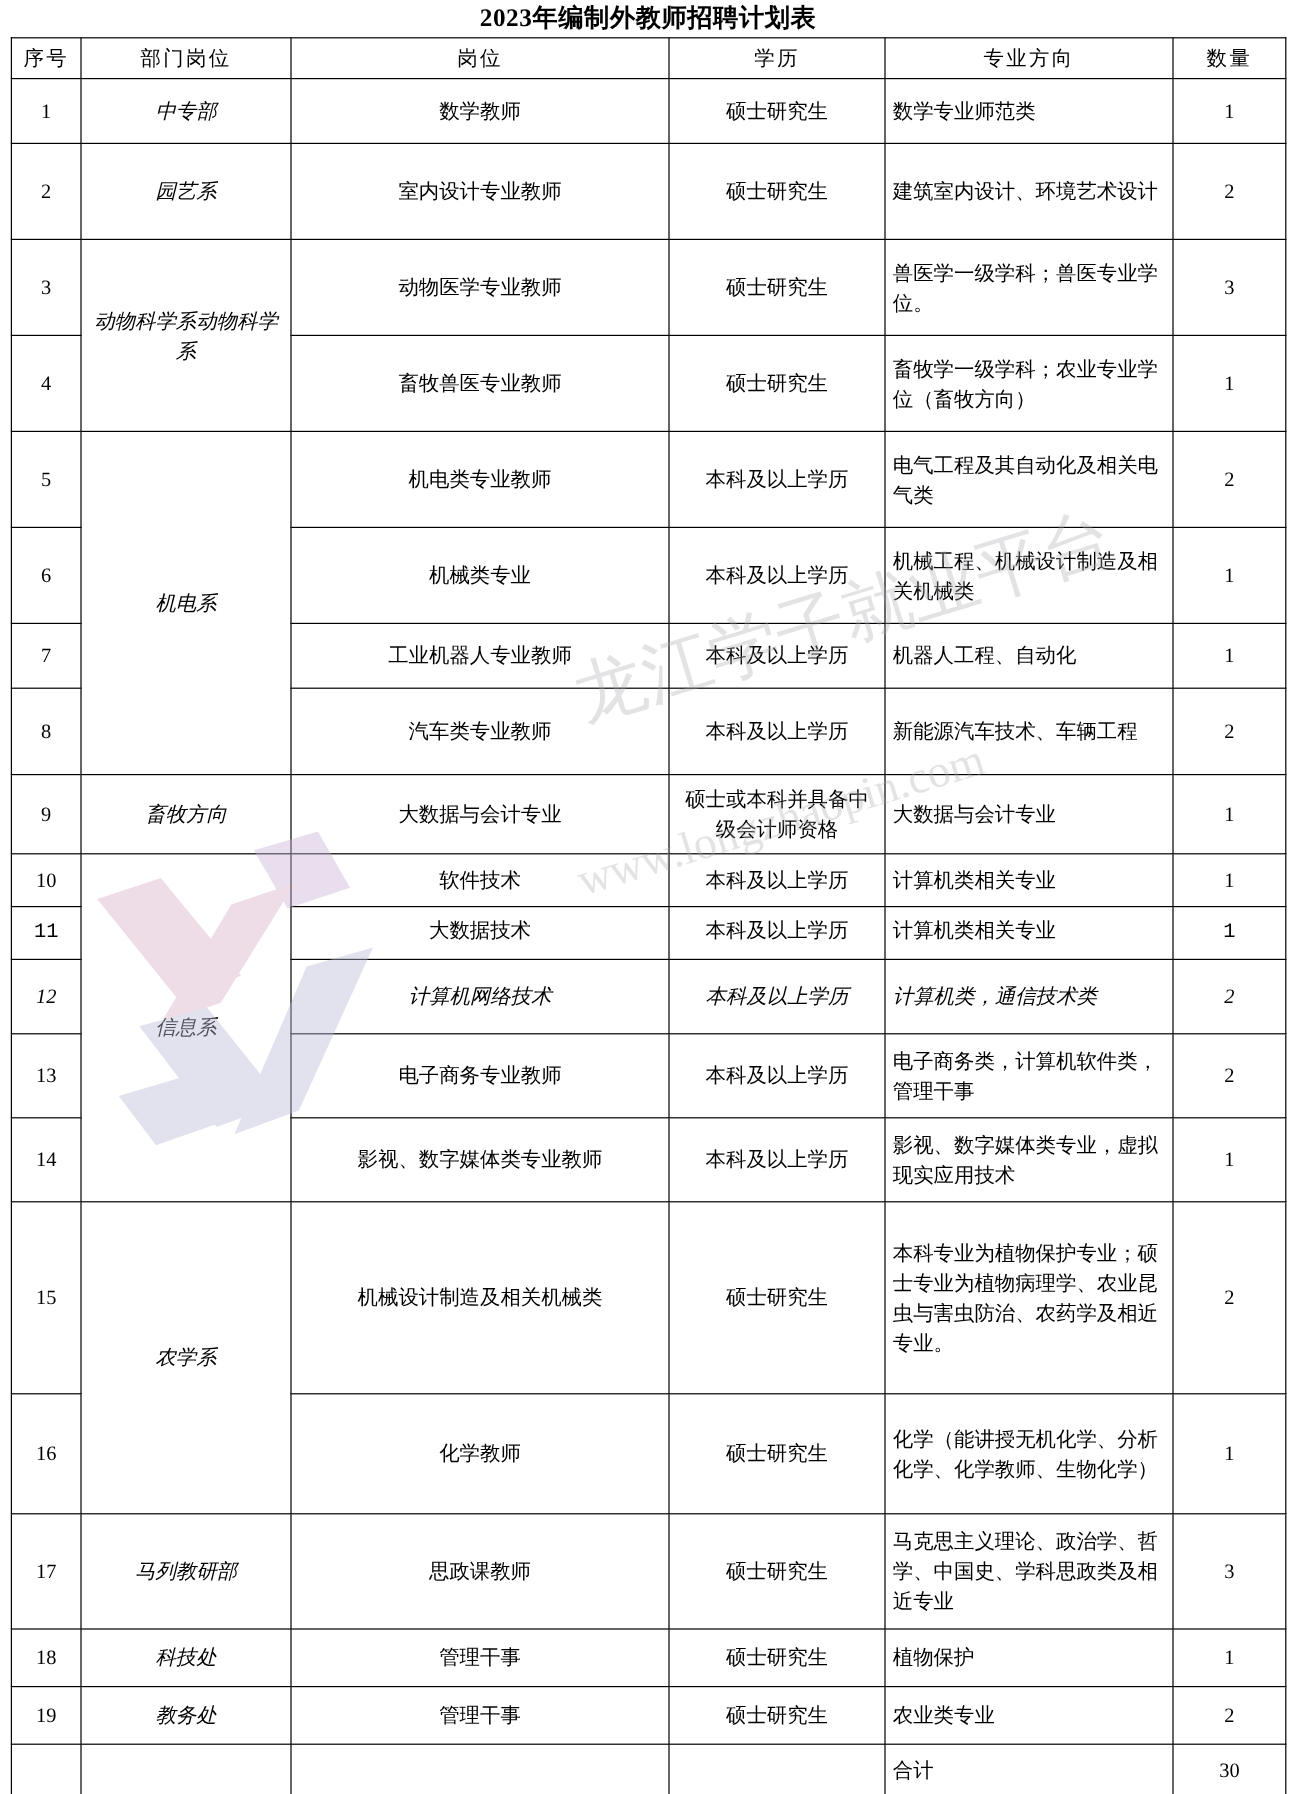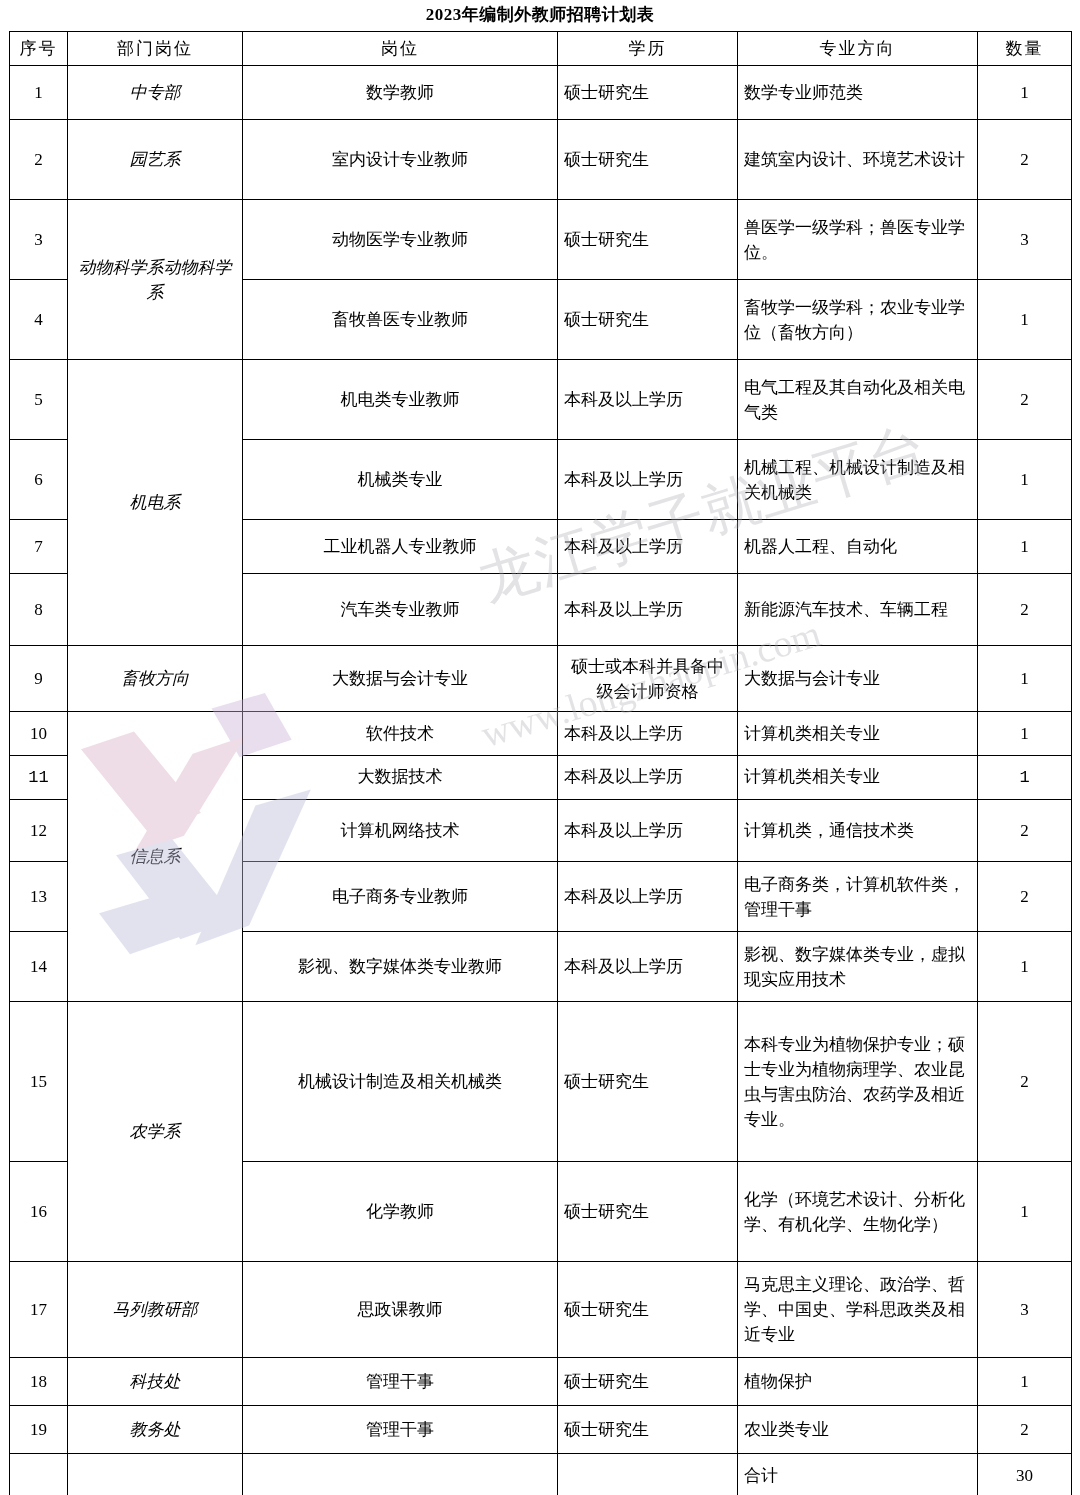--- a/index.html
+++ b/index.html
@@ -15,21 +15,21 @@
     position: relative;
     overflow: hidden;
   }
   .page {
     position: relative;
     width: 1080px;
     height: 1495px;
   }
   .doc-title {
     text-align: center;
-    font-size: 17px;
+    font-size: 21px;
     font-weight: bold;
     line-height: 26px;
     padding: 2px 0 3px 0;
     letter-spacing: 0.5px;
   }
   table.plan {
     border-collapse: collapse;
     width: 1062px;
     margin: 0 9px;
     table-layout: fixed;
@@ -51,21 +51,21 @@
   col.c-idx { width: 58px; }
   col.c-dept { width: 175px; }
   col.c-post { width: 315px; }
   col.c-edu { width: 180px; }
   col.c-major { width: 240px; }
   col.c-num { width: 94px; }
 
   td.idx { text-align: center; }
   td.dept { text-align: center; font-style: italic; }
   td.post { text-align: center; }
-  td.edu { }
+  td.edu { text-align: center; }
   td.major { text-align: left; padding-left: 8px; }
   td.num { text-align: center; }
   td.total-label { text-align: left; padding-left: 8px; }
   td.total-num { text-align: center; }
   td.blank { }
 
   .edu-two {
     text-align: center;
     line-height: 24px;
   }
@@ -219,21 +219,21 @@
       </tr>
 
       <tr style="height:44px;font-family:Liberation Mono, monospace;">
         <td class="idx">11</td>
         <td class="post">大数据技术</td>
         <td class="edu">本科及以上学历</td>
         <td class="major">计算机类相关专业</td>
         <td class="num">1</td>
       </tr>
 
-      <tr style="height:62px;">
+      <tr style="height:62px;font-style:italic;">
         <td class="idx">12</td>
         <td class="post">计算机网络技术</td>
         <td class="edu">本科及以上学历</td>
         <td class="major">计算机类，通信技术类</td>
         <td class="num">2</td>
       </tr>
 
       <tr style="height:70px;">
         <td class="idx">13</td>
         <td class="post">电子商务专业教师</td>
@@ -256,21 +256,21 @@
         <td class="post">机械设计制造及相关机械类</td>
         <td class="edu">硕士研究生</td>
         <td class="major">本科专业为植物保护专业；硕士专业为植物病理学、农业昆虫与害虫防治、农药学及相近专业。</td>
         <td class="num">2</td>
       </tr>
 
       <tr style="height:100px;">
         <td class="idx">16</td>
         <td class="post">化学教师</td>
         <td class="edu">硕士研究生</td>
-        <td class="major">化学（环境艺术设计、分析化学、有机化学、生物化学）</td>
+        <td class="major">化学（能讲授无机化学、分析化学、化学教师、生物化学）</td>
         <td class="num">1</td>
       </tr>
 
       <tr style="height:96px;">
         <td class="idx">17</td>
         <td class="dept">马列教研部</td>
         <td class="post">思政课教师</td>
         <td class="edu">硕士研究生</td>
         <td class="major">马克思主义理论、政治学、哲学、中国史、学科思政类及相近专业</td>
         <td class="num">3</td>

